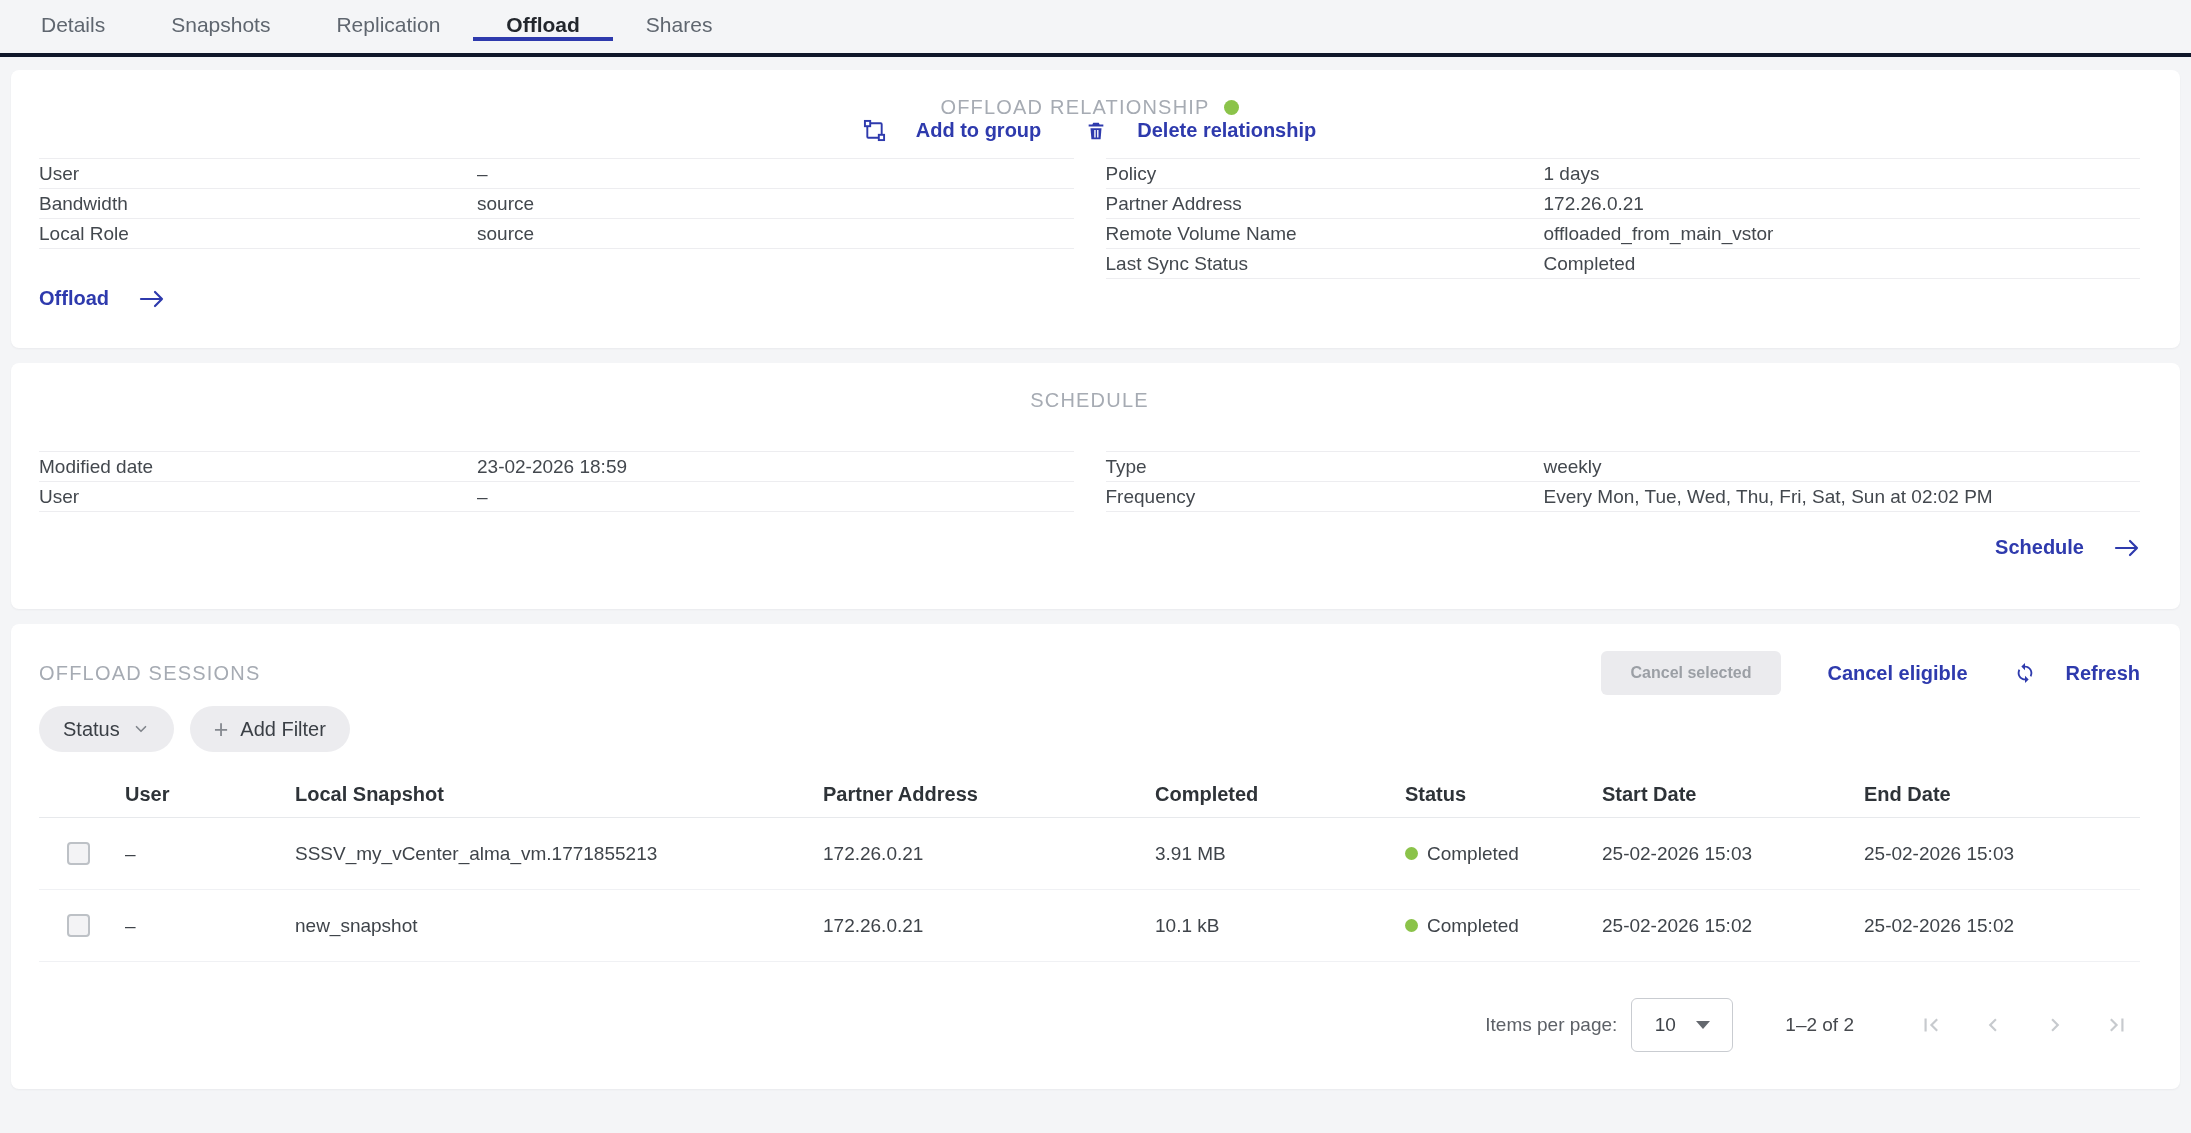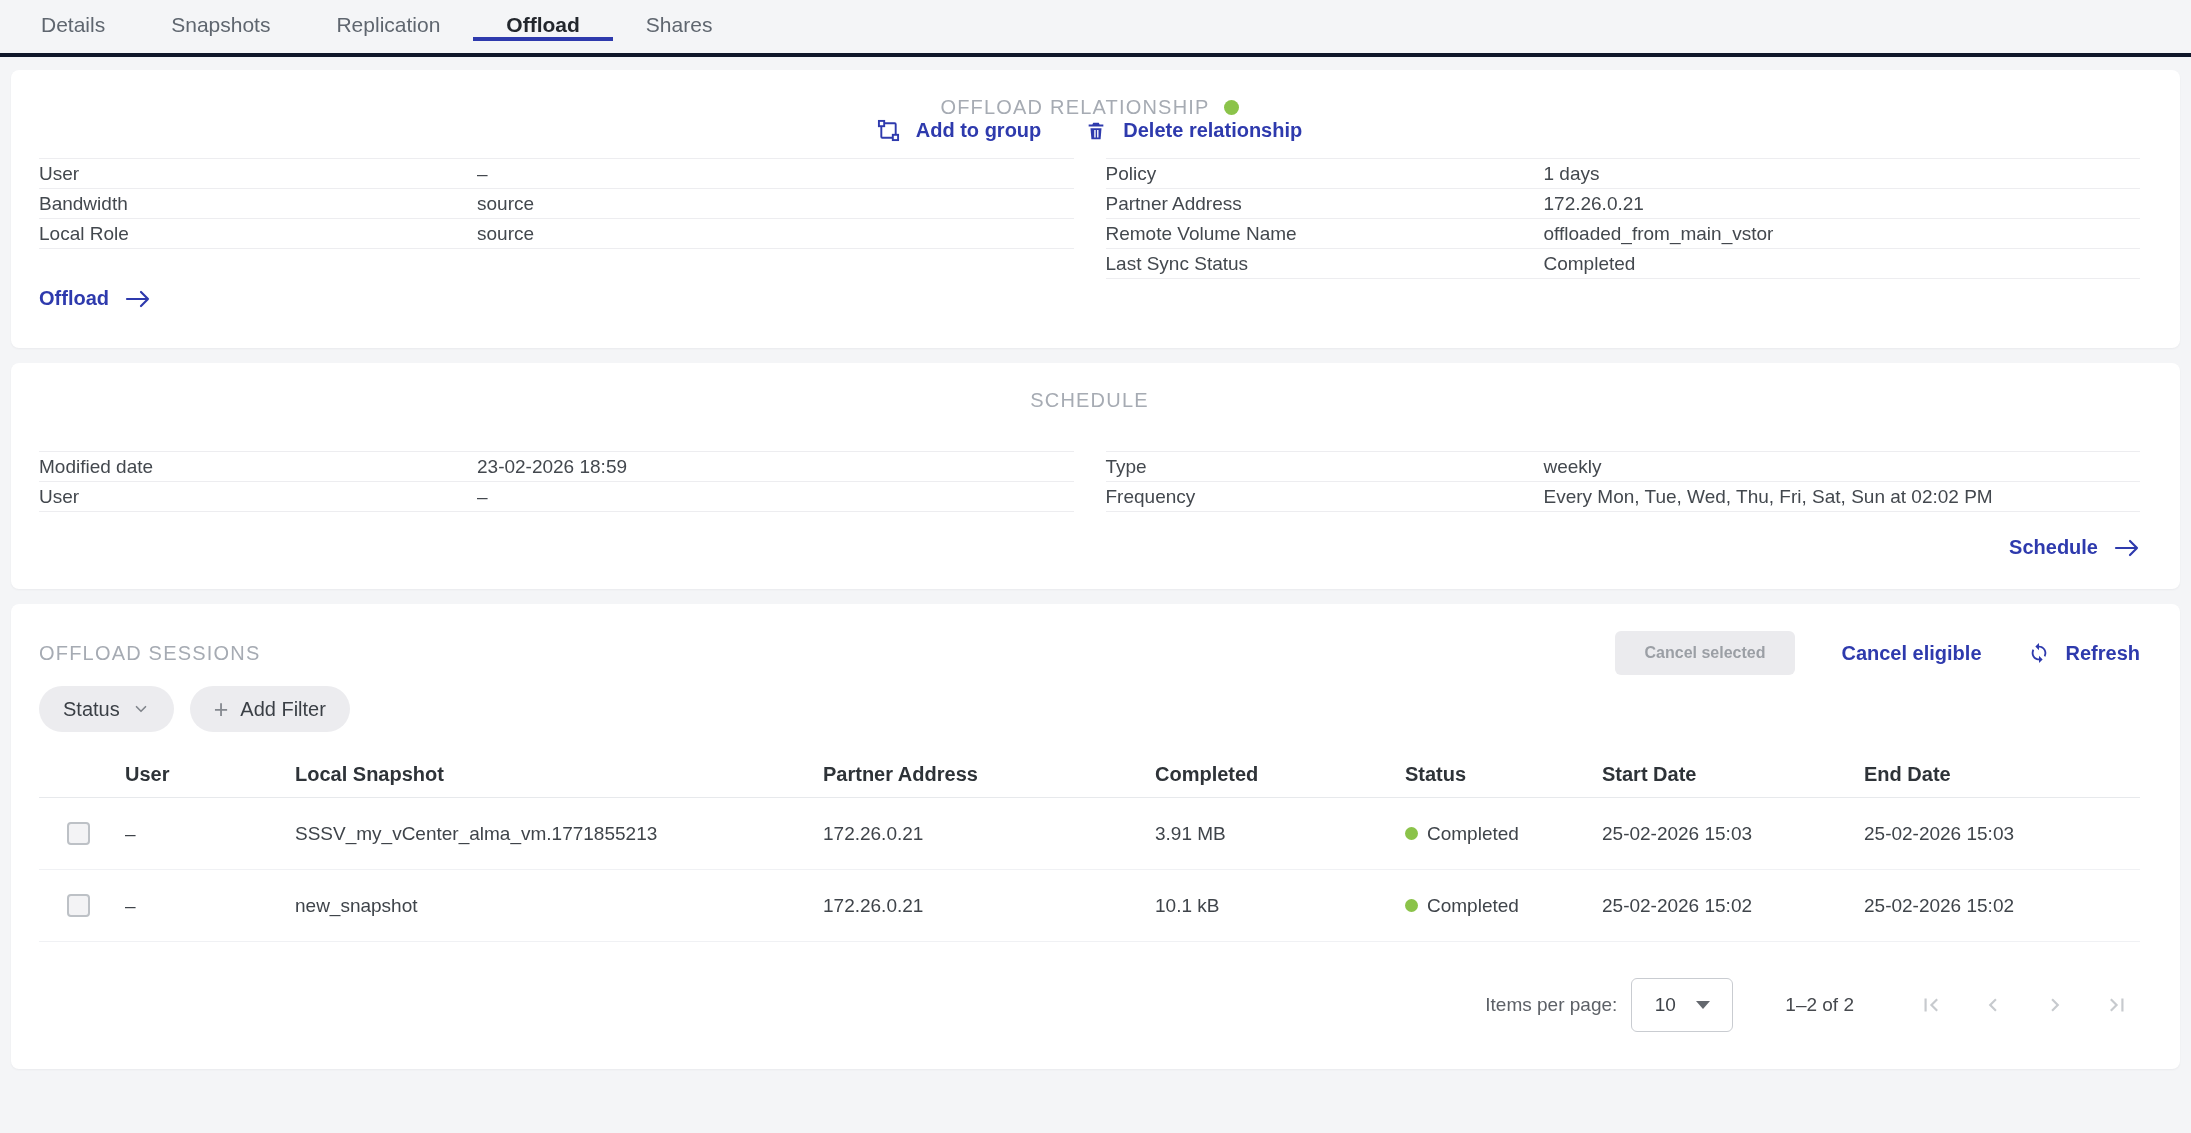--- a/index.html
+++ b/index.html
@@ -21,31 +21,31 @@
     border-bottom: 4px solid transparent; cursor: pointer;
   }
   .tab.active { color: #23272d; font-weight: 700; border-bottom-color: #2e3aad; }
   
   .card {
     background: #ffffff; border-radius: 8px; margin: 0 11px;
     box-shadow: 0 1px 2px rgba(30,35,60,.05);
     padding: 26px 40px 38px 28px;
   }
   .card1 { margin-top: 13px; }
-  .card2 { margin-top: 15px; padding-bottom: 30px; }
+  .card2 { margin-top: 15px; padding-bottom: 50px; }
   .card3 { margin-top: 15px; padding-bottom: 37px; }
   .card-head { display: flex; align-items: center; justify-content: space-between; height: 28px; flex-direction: column; }
   .card-title {
     display: flex; align-items: center; gap: 14px;
     font-size: 20px; letter-spacing: 1.2px; color: #a6abb3; font-weight: 400;
   }
   .dot-green { width: 15px; height: 15px; border-radius: 50%; background: #8bc34a; }
   .head-actions { display: flex; align-items: center; gap: 44px; }
   .link-btn {
-    display: inline-flex; align-items: center; gap: 16px;
+    display: inline-flex; align-items: center; gap: 30px;
     color: #2e3aad; font-size: 20px; font-weight: 700; cursor: pointer; white-space: nowrap;
   }
   .link-btn svg { flex: none; }
   
   .fields-grid { display: grid; grid-template-columns: 1fr 1fr; column-gap: 32px; margin-top: 34px; }
   .fields { border-top: 1px solid #ededf0; align-self: start; }
   .frow { display: flex; align-items: center; height: 30px; border-bottom: 1px solid #ededf0; font-size: 19px; }
   .flabel { flex: 0 0 438px; color: #43484e; }
   .fvalue { color: #43484e; }
   .card-link-row { display: flex; margin-top: 8px; }

